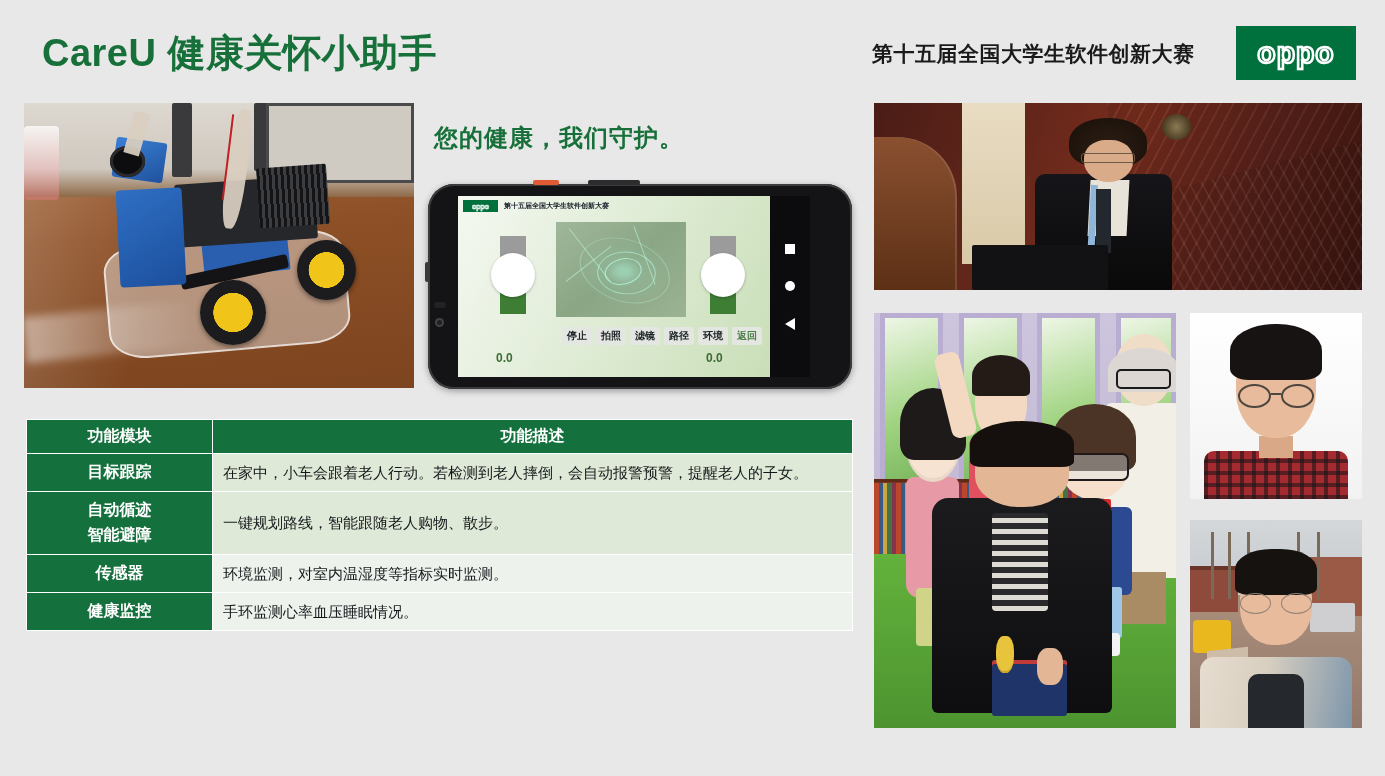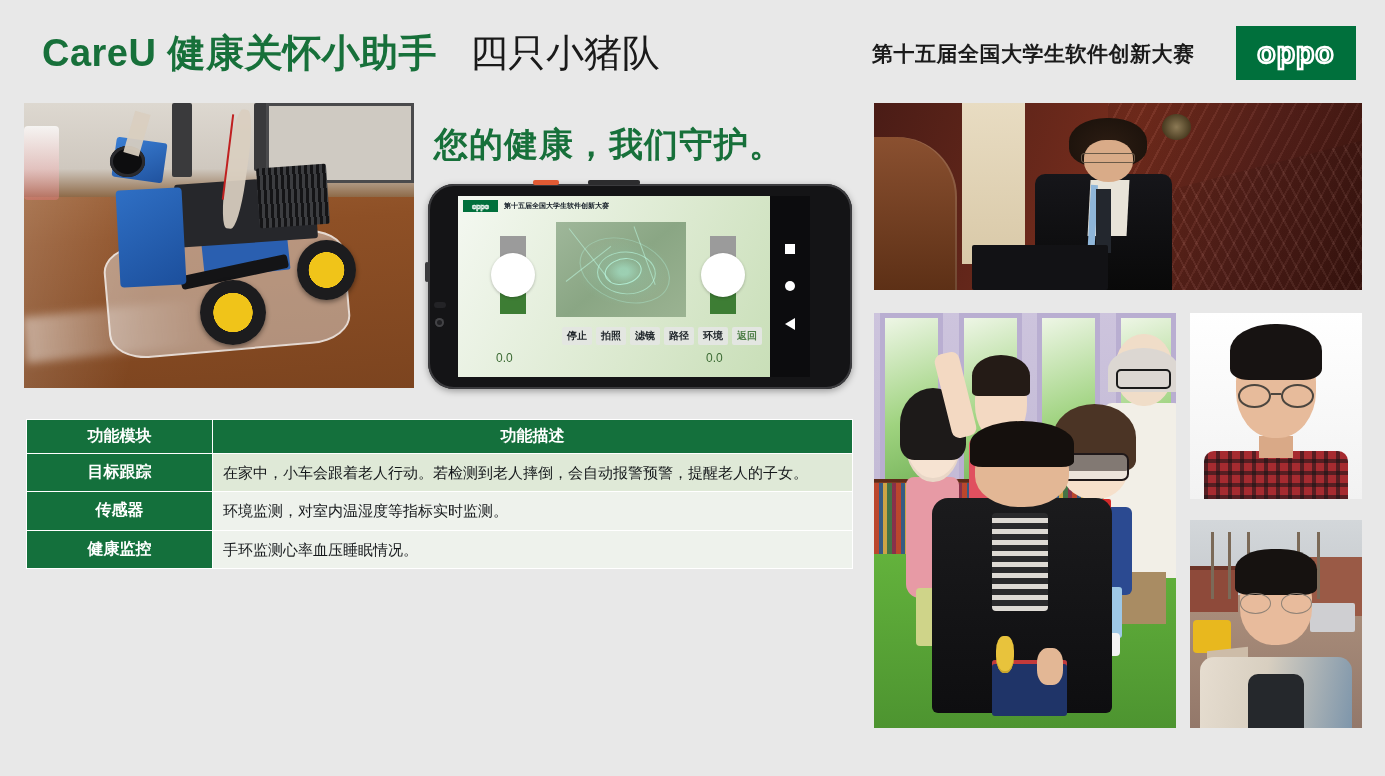--- a/index.html
+++ b/index.html
@@ -127,21 +127,21 @@
   }
   .rp-glare {
     position: absolute; left: 0; top: 72%; width: 46%; height: 16%;
     background: linear-gradient(90deg, rgba(255,255,255,0.45), rgba(255,255,255,0));
     transform: rotate(-6deg); filter: blur(4px);
   }
 
   
   .tagline {
     position: absolute; left: 434px; top: 122px;
-    font-size: 34px; font-weight: bold; color: #17703a;
+    font-size: 24px; font-weight: bold; color: #17703a;
     letter-spacing: 1px; white-space: nowrap;
   }
 
   
   .phone {
     position: absolute; left: 428px; top: 184px;
     width: 424px; height: 205px;
     background: #141416;
     border-radius: 26px;
     box-shadow: 0 2px 7px rgba(0,0,0,0.35), inset 0 0 0 2px #3b3b3e;
@@ -229,21 +229,21 @@
   .slider.left  { left: 42px; top: 40px; }
   .slider.right { left: 252px; top: 40px; }
   .slider-top { position: absolute; left: 0; top: 0; width: 100%; height: 50%; background: #9b9b9b; }
   .slider-bot { position: absolute; left: 0; top: 50%; width: 100%; height: 50%; background: #3d7d34; }
   .slider-knob {
     position: absolute; left: -9px; top: 50%; margin-top: -22px;
     width: 44px; height: 44px; background: #ffffff; border-radius: 50%;
     box-shadow: 0 1px 3px rgba(0,0,0,0.25);
   }
   .slider-val {
-    position: absolute; font-size: 12px; font-weight: normal; color: #3c6b34;
+    position: absolute; font-size: 12px; font-weight: bold; color: #3c6b34;
   }
   .slider-val.left  { left: 38px;  top: 155px; }
   .slider-val.right { left: 248px; top: 155px; }
   .btn-row {
     position: absolute; left: 104px; top: 131px;
     display: flex; gap: 4px;
   }
   .ctrl-btn {
     background: #e3e6e1; border: none; border-radius: 2px;
     font-size: 10px; font-weight: bold; color: #20262b;
@@ -448,21 +448,20 @@
     background: linear-gradient(100deg, #e6ddd0 0%, #d8cfc0 42%, #7e96ab 100%);
     border-radius: 14px 14px 0 0;
   }
   .op-tee { position: absolute; left: 34%; bottom: 0; width: 32%; height: 26%; background: #25282c; border-radius: 10px 10px 0 0; }
 </style>
 </head>
 <body>
 
 <div class="header">
   <div class="title-main">CareU 健康关怀小助手</div>
-  <div class="title-team">四只小猪队</div>
   <div class="contest-name">第十五届全国大学生软件创新大赛</div>
   <div class="oppo-logo">
     <span class="glyph">oppo</span>
   </div>
 </div>
 
 <div class="robot-photo">
   <div class="rp-table"></div>
   <div class="rp-wall"></div>
   <div class="rp-chairback rp-c1"></div>
@@ -548,20 +547,25 @@
   <thead>
     <tr>
       <th class="col-module">功能模块</th>
       <th>功能描述</th>
     </tr>
   </thead>
   <tbody>
     <tr class="shade-a">
       <td class="module-cell">目标跟踪</td>
       <td class="desc-cell">在家中，小车会跟着老人行动。若检测到老人摔倒，会自动报警预警，提醒老人的子女。</td>
+    </tr>
+    <tr class="shade-a">
+      <td class="module-cell" style="white-space:pre-line">自动循迹
+智能避障</td>
+      <td class="desc-cell">一键规划路线，智能跟随老人购物、散步。</td>
     </tr>
     <tr class="shade-b">
       <td class="module-cell">传感器</td>
       <td class="desc-cell">环境监测，对室内温湿度等指标实时监测。</td>
     </tr>
     <tr class="shade-b">
       <td class="module-cell">健康监控</td>
       <td class="desc-cell">手环监测心率血压睡眠情况。</td>
     </tr>
   </tbody>

